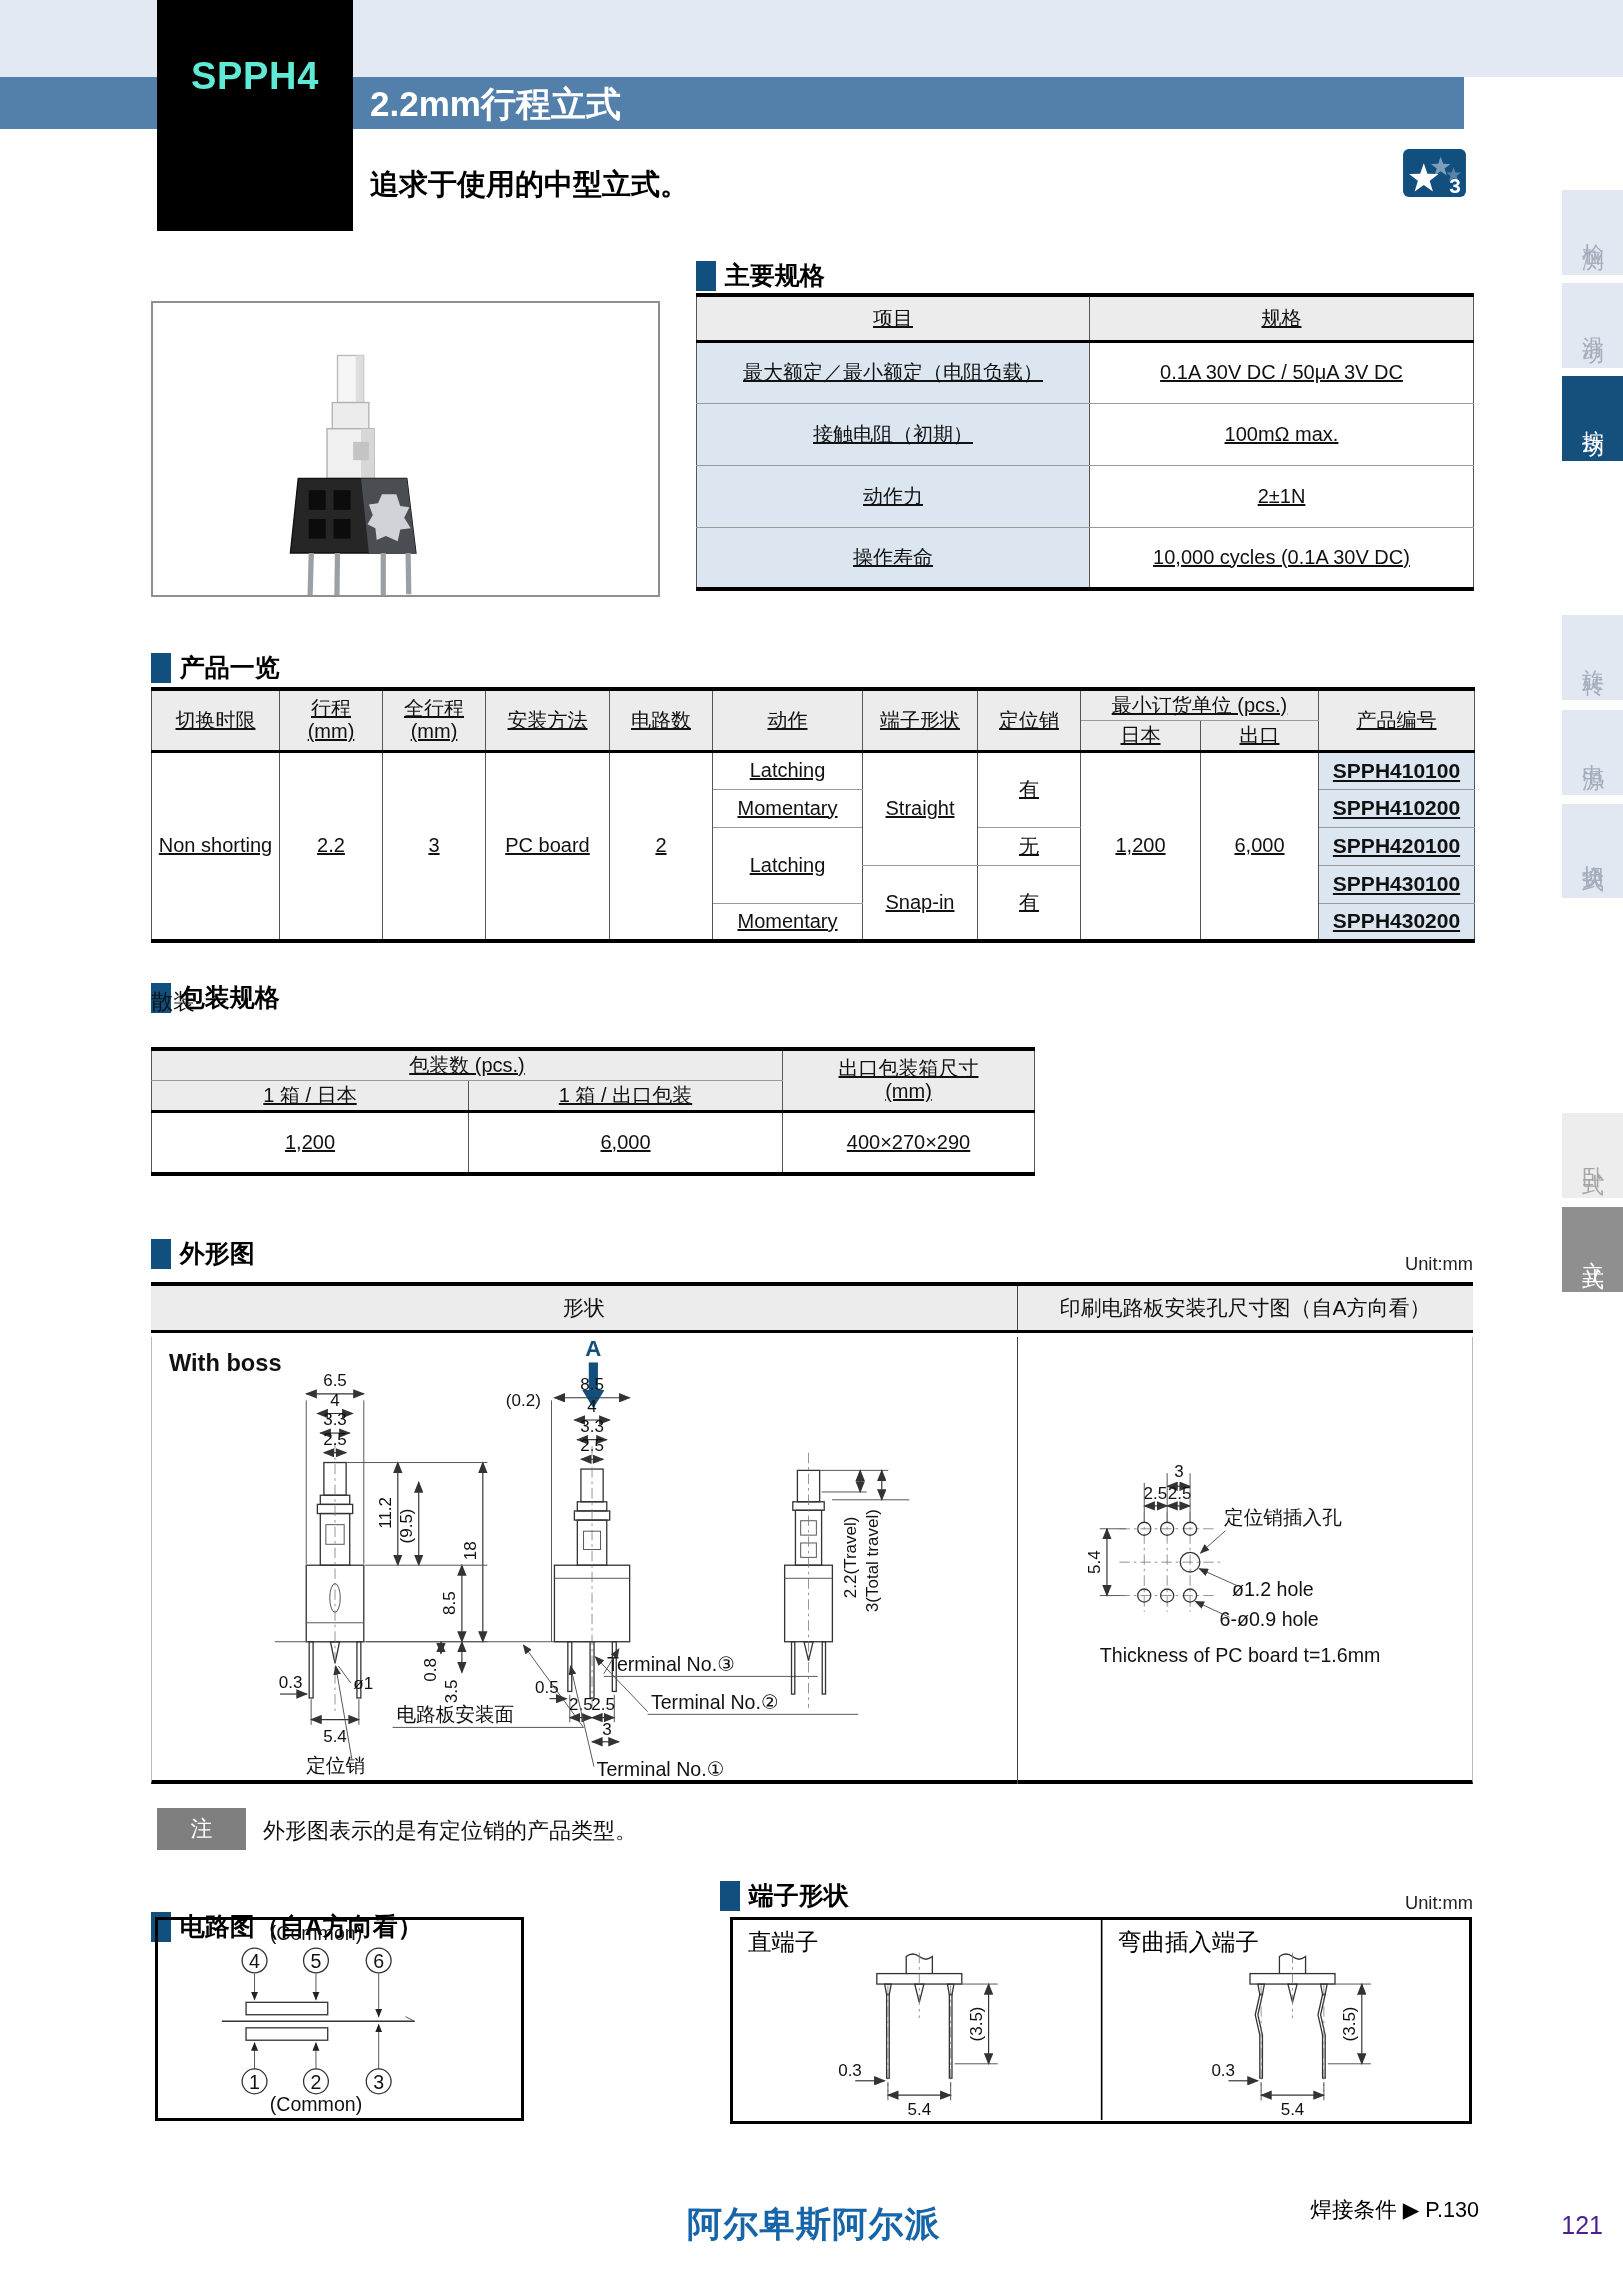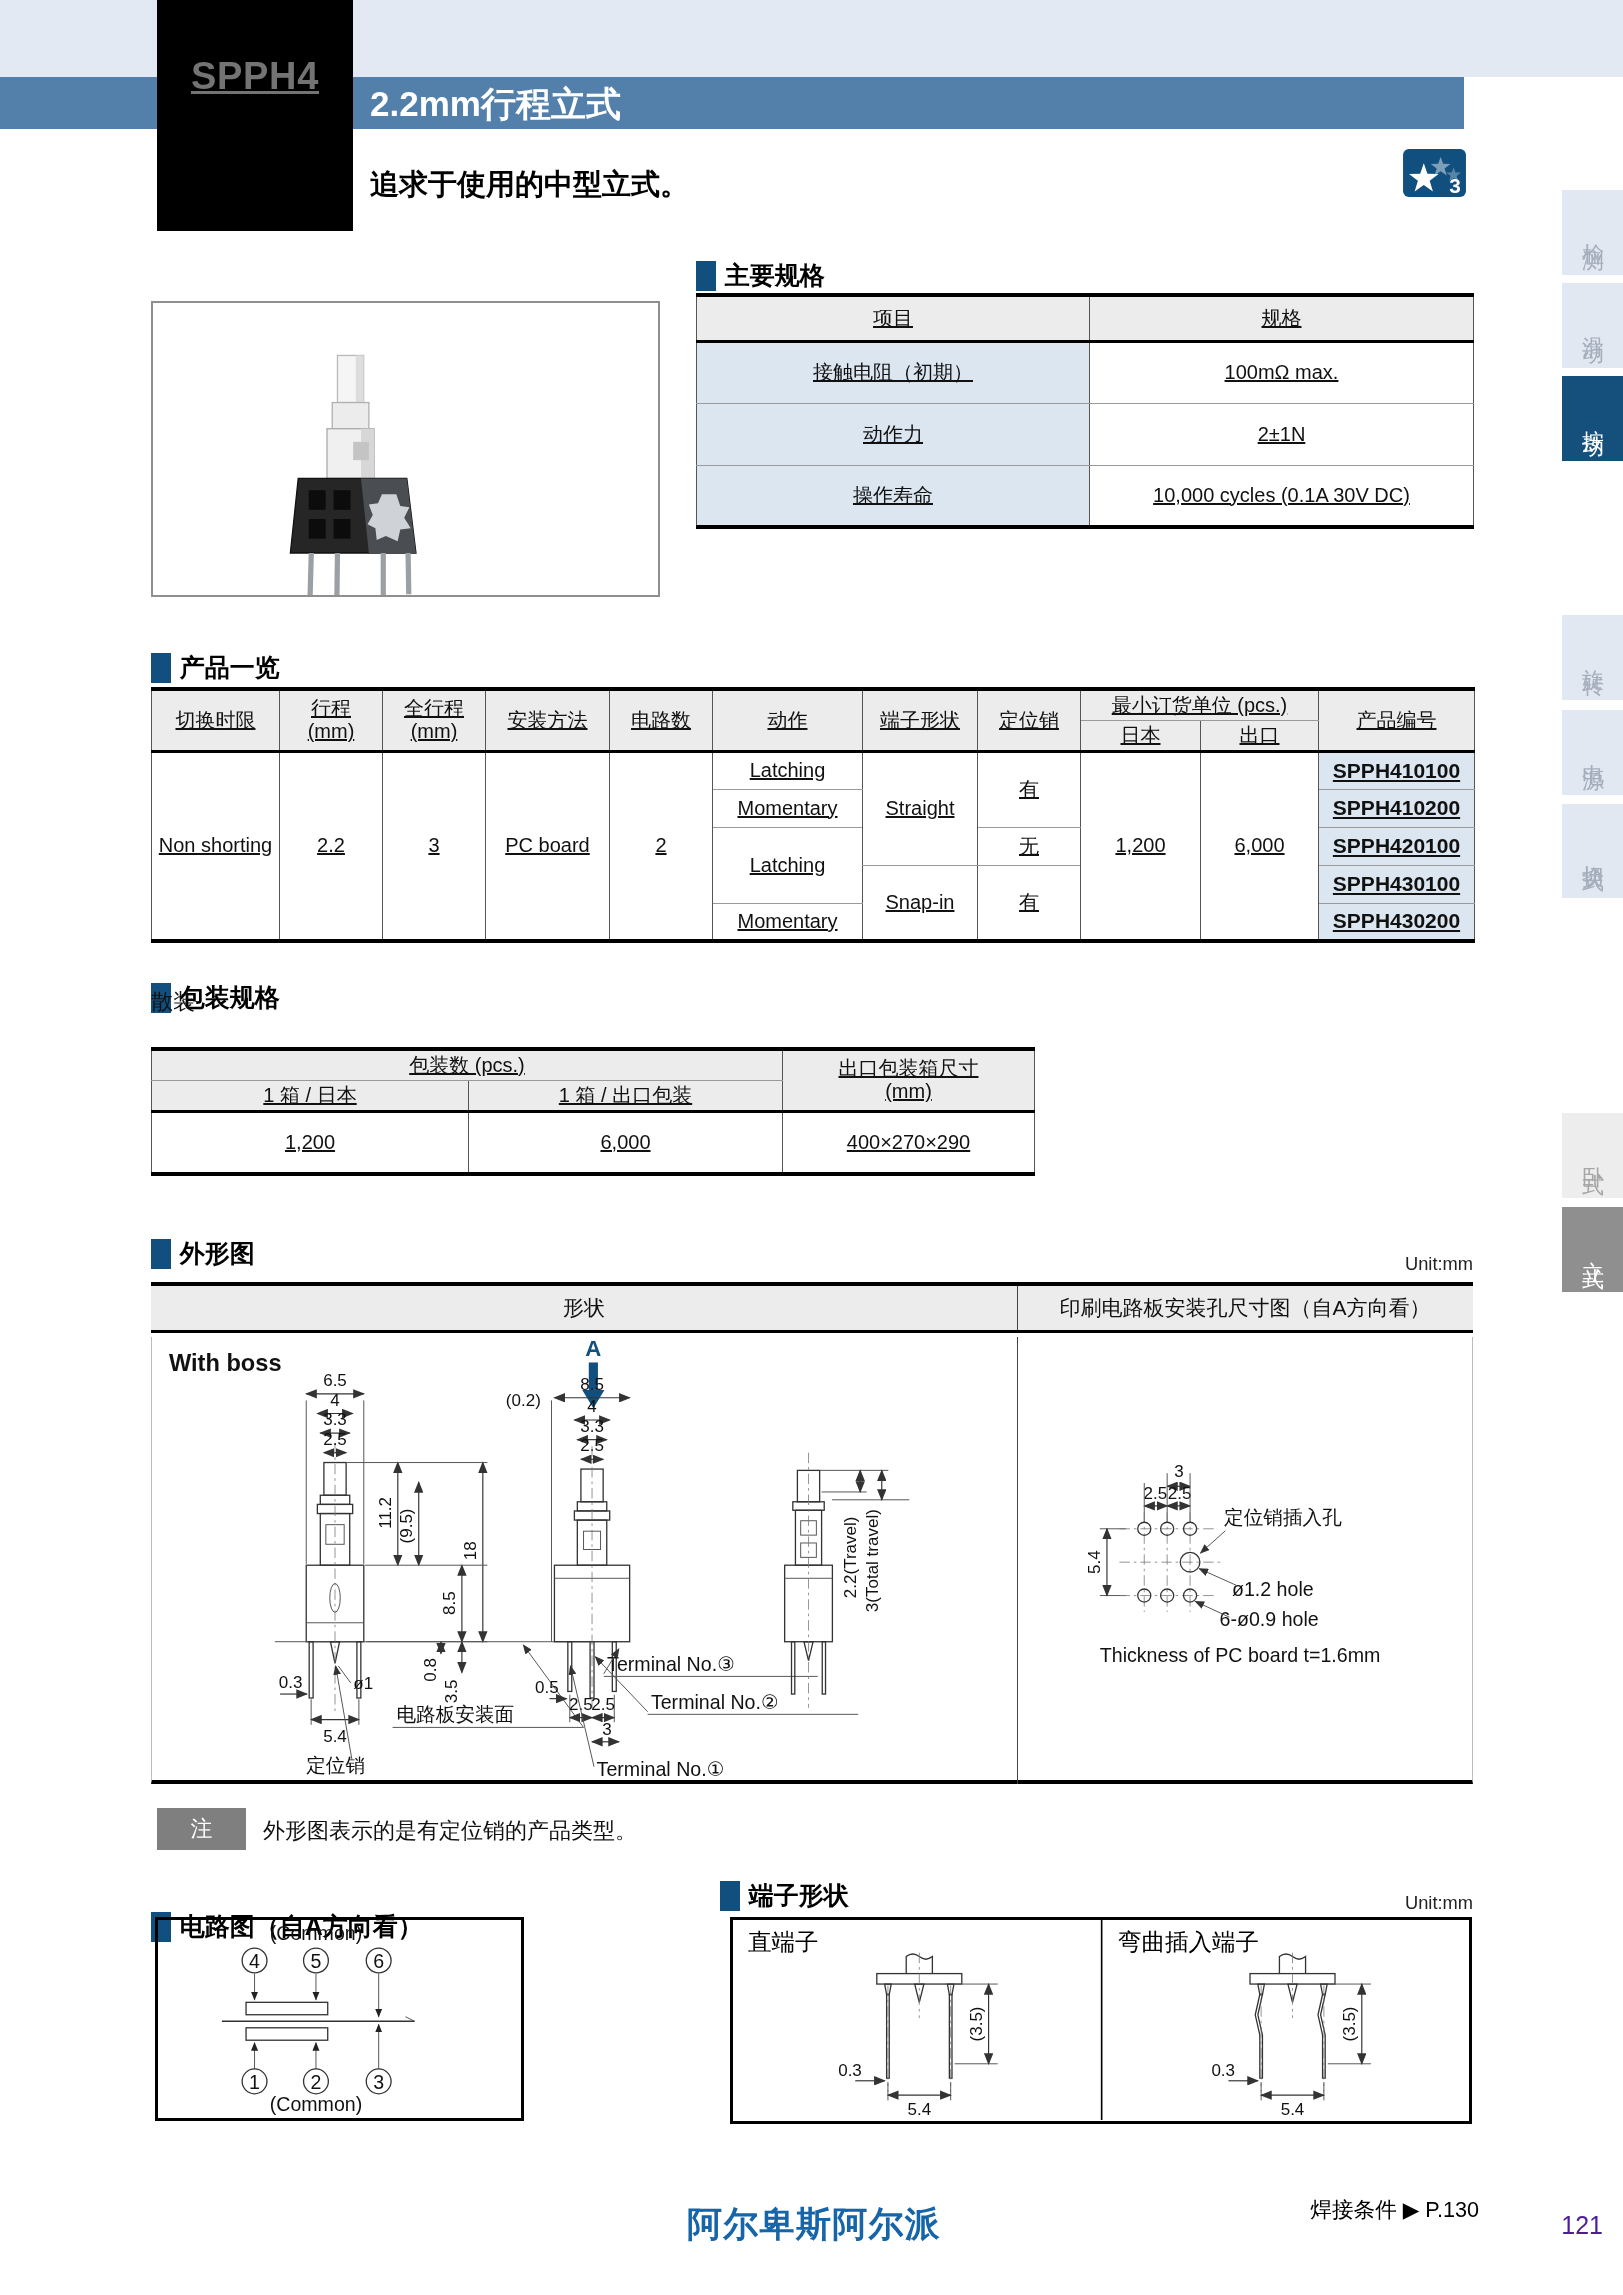--- a/index.html
+++ b/index.html
@@ -5,21 +5,21 @@
   html,body{margin:0;padding:0;background:#fff;}
   .page{position:relative;width:1623px;height:2295px;background:#fff;overflow:hidden;
         font-family:"Liberation Sans","DejaVu Sans",sans-serif;color:#111;}
   .abs{position:absolute;}
 
   
   .top-band{left:0;top:0;width:1623px;height:77px;background:#e2e9f3;}
   .blue-bar{left:0;top:77px;width:1464px;height:52px;background:#5380ab;}
   .black-box{left:157px;top:0;width:196px;height:231px;background:#000;display:flex;
              align-items:center;justify-content:center;padding-bottom:79px;box-sizing:border-box;}
-  .model{color:#737373;font-size:38px;font-weight:bold;letter-spacing:0.7px;text-decoration:underline;}
+  .model{color:#5eead4;font-size:38px;font-weight:bold;letter-spacing:0.7px;}
   .bar-title{left:370px;top:81px;color:#fff;font-size:35px;font-weight:bold;}
   .tagline{left:370px;top:165px;font-size:29px;font-weight:bold;color:#000;}
 
   
   .tab{left:1562px;width:62px;height:85px;display:flex;align-items:center;justify-content:center;}
   .tab span{writing-mode:vertical-rl;text-orientation:upright;font-size:22px;letter-spacing:6.5px;}
   .tab.inactive{background:#e2e8f1;color:#a4aebc;}
   .tab.active-blue{background:#15507d;color:#fff;}
   .tab.grey{background:#ededed;color:#a6a6a6;}
   .tab.active-grey{background:#8f8f8f;color:#fff;}
@@ -158,20 +158,24 @@
         <col style="width:393px">
         <col style="width:384px">
       </colgroup>
     <thead>
       <tr style="height:46px;">
         <th class="hb">项目</th>
         <th class="hb">规格</th>
       </tr>
     </thead>
     <tbody>
+      <tr style="height:62px;">
+          <td class="blue">最大额定／最小额定（电阻负载）</td>
+          <td>0.1A 30V DC / 50μA 3V DC</td>
+        </tr>
       <tr style="height:62px;">
           <td class="blue">接触电阻（初期）</td>
           <td>100mΩ max.</td>
         </tr>
       <tr style="height:62px;">
           <td class="blue">动作力</td>
           <td>2±1N</td>
         </tr>
       <tr style="height:62px;">
           <td class="blue">操作寿命</td>

